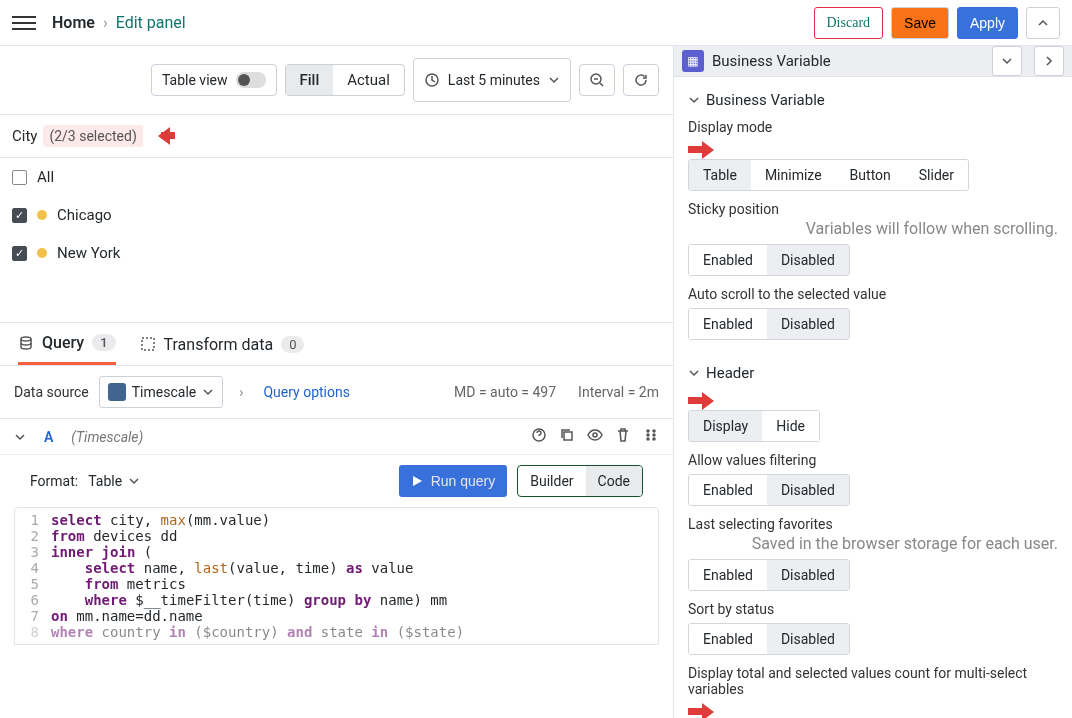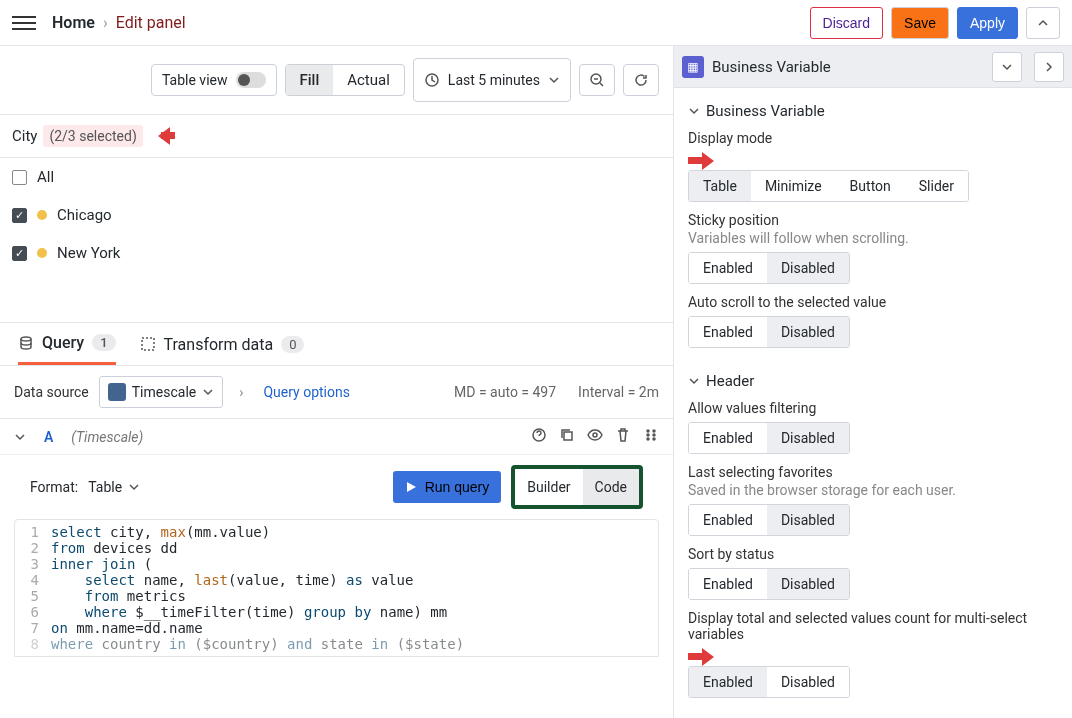--- a/index.html
+++ b/index.html
@@ -5,24 +5,24 @@
 * { box-sizing: border-box; margin: 0; padding: 0; }
 body { font-family: -apple-system, BlinkMacSystemFont, "Segoe UI", Roboto, sans-serif; font-size: 14px; color: #24292e; background: #fff; width: 1072px; height: 718px; overflow: hidden; }
 
 
 .topbar { display: flex; align-items: center; height: 46px; border-bottom: 1px solid #e1e4e8; padding: 0 12px; }
 .menu-icon { width: 24px; height: 24px; display: flex; flex-direction: column; justify-content: center; gap: 4px; cursor: pointer; margin-right: 16px; }
 .menu-icon span { height: 2px; background: #333; width: 100%; }
 .breadcrumb { display: flex; align-items: center; gap: 8px; font-size: 16px; }
 .breadcrumb .home { font-weight: 600; }
 .breadcrumb .sep { color: #999; }
-.breadcrumb .cur { color: #7f1d1d; }
+.breadcrumb .cur { color: #0f766e; }
 .topbar .spacer { flex: 1; }
 .btn { display: inline-flex; align-items: center; justify-content: center; height: 32px; padding: 0 12px; border: 1px solid #ccd1d9; border-radius: 3px; background: #fff; cursor: pointer; font-size: 14px; }
-.btn.discard { color: #4c1d95; border-color: #e02f44; font-weight: 500; }
+.btn.discard { color: #0f766e; border-color: #e02f44; font-weight: 500; font-family: Liberation Serif, serif; }
 .btn.save { background: #f97316; }
 .btn.apply { background: #3871dc; color: #fff; border-color: #3871dc; font-weight: 500; }
 .btn.caret-up { padding: 0 10px; }
 .topbar .actions { display: flex; gap: 8px; align-items: center; }
 
 
 .main { display: flex; height: calc(718px - 46px); }
 .left { flex: 1 1 auto; display: flex; flex-direction: column; border-right: 1px solid #e1e4e8; min-width: 0; }
 .right { width: 398px; flex-shrink: 0; display: flex; flex-direction: column; overflow-y: auto; }
 
@@ -69,41 +69,41 @@
 .meta { color: #666; font-size: 14px; }
 
 .query-row { display: flex; align-items: center; gap: 12px; padding: 8px 14px; border-bottom: 1px solid #eef0f2; }
 .query-row .letter { color: #1f62cf; font-weight: 600; padding: 0 6px; }
 .query-row .name { color: #777; font-style: italic; }
 .query-row .icons { margin-left: auto; display: flex; gap: 12px; color: #555; }
 .query-row .icons span { cursor: pointer; }
 
 .format-row { display: flex; align-items: center; gap: 10px; padding: 10px 30px; }
 .format-row .spacer { flex: 1; }
-.run-btn { background: #3871dc; color: #000000; border: none; border-radius: 3px; height: 32px; padding: 0 12px; display: flex; align-items: center; gap: 8px; cursor: pointer; font-size: 14px; }
-.bc-toggle { display: flex; border: 4px solid #14532d; border-radius: 4px; overflow: hidden; height: 44px; }
+.run-btn { background: #3871dc; color: #e5e5e5; border: none; border-radius: 3px; height: 32px; padding: 0 12px; display: flex; align-items: center; gap: 8px; cursor: pointer; font-size: 14px; }
+.bc-toggle { display: flex; border: 1px solid #14532d; border-radius: 4px; overflow: hidden; height: 32px; }
 .bc-toggle .o { padding: 0 12px; display: flex; align-items: center; cursor: pointer; font-size: 14px; }
 .bc-toggle .o.sel { background: #e9eaec; }
 
 .code { font-family: "SF Mono", Monaco, Consolas, monospace; font-size: 14px; padding: 4px 0; border: 1px solid #e1e4e8; margin: 0 14px; border-radius: 4px 4px 0 0; overflow: hidden; }
 .line { display: flex; white-space: pre; }
 .line .gutter { width: 36px; text-align: right; color: #aaa; padding-right: 12px; user-select: none; }
-.kw { color: #0c4a6e; }
+.kw { color: #701a75; font-weight: bold; }
 .fn { color: #b1651c; }
 
 
 .viz-header { display: flex; align-items: center; height: 42px; background: #eceef1; border-bottom: 1px solid #dfe3e8; padding: 0 8px; gap: 8px; }
 .viz-icon { width: 22px; height: 22px; background: #5b5fcf; border-radius: 3px; display: flex; align-items: center; justify-content: center; color: #fff; font-size: 12px; }
 .viz-header .t { flex: 1; font-size: 15px; }
 .viz-header .sq { width: 30px; height: 30px; border: 1px solid #ccd1d9; border-radius: 3px; background: #fff; display: flex; align-items: center; justify-content: center; cursor: pointer; margin-left: 4px; }
 
 .opt-section { padding: 14px 14px 0; }
 .sec-title { display: flex; align-items: center; gap: 6px; font-size: 15px; margin-bottom: 10px; cursor: pointer; }
 .field-label { font-size: 14px; color: #333; margin-top: 10px; margin-bottom: 6px; }
-.field-sub { font-size: 14px; color: #888; margin-top: -4px; margin-bottom: 6px; }
+.field-sub { font-size: 16px; color: #888; margin-top: -4px; margin-bottom: 6px; text-align: right; }
 
 .r-group { display: flex; border: 1px solid #d2d6dc; border-radius: 3px; overflow: hidden; width: fit-content; }
 .r-group .i { padding: 7px 14px; font-size: 14px; cursor: pointer; background: #fff; }
 .r-group .i.sel { background: #eceef1; }
 .rel { position: relative; }
 
 svg.chev { width: 12px; height: 12px; }
 svg.icon14 { width: 16px; height: 16px; stroke: #555; fill: none; stroke-width: 1.5; }
 </style>
 </head>
@@ -348,20 +348,27 @@
     </div>
 
     <div class="opt-section" style="margin-top:10px">
       <div class="sec-title">
         <svg class="chev" viewBox="0 0 12 12">
             <path d="M2 4l4 4 4-4" stroke="#555" fill="none" stroke-width="1.5"></path>
           </svg>
         <span>Header</span>
       </div>
 
+      <div class="rel" style="margin-top:6px">
+        <span class="arrow right"></span>
+        <div class="r-group">
+          <div class="i sel">Display</div>
+          <div class="i">Hide</div>
+        </div>
+      </div>
 
       <div class="field-label">Allow values filtering</div>
       <div class="r-group">
         <div class="i">Enabled</div>
         <div class="i sel">Disabled</div>
       </div>
 
       <div class="field-label">Last selecting favorites</div>
       <div class="field-sub">Saved in the browser storage for each user.</div>
       <div class="r-group">

